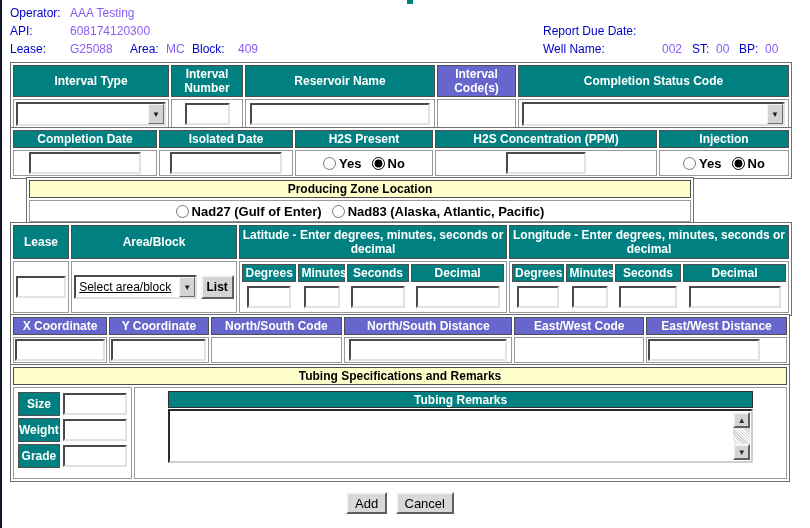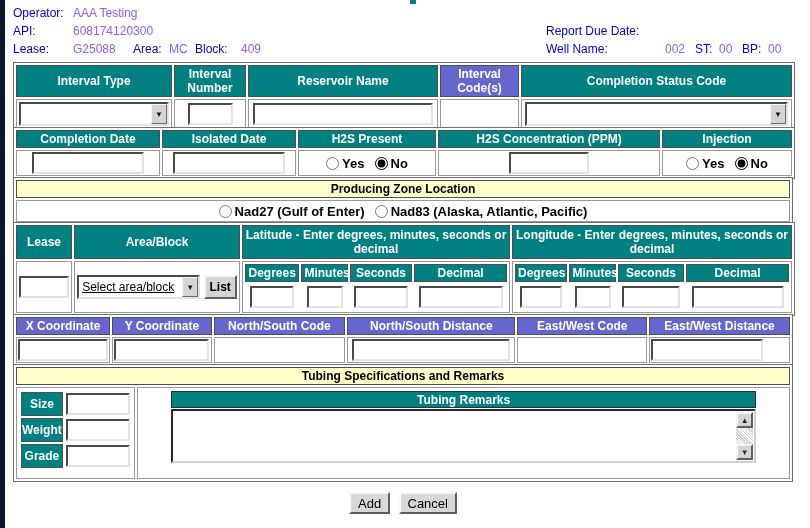--- a/index.html
+++ b/index.html
@@ -1,18 +1,18 @@
 <!DOCTYPE html>
 <html><head>
 <meta charset="utf-8">
 <style>
   * { box-sizing: border-box; }
   html,body { margin:0; padding:0; background:#fff; }
   body { font-family:"Liberation Sans", sans-serif; font-size:12px; color:#000; }
-  .page { position:relative; width:810px; height:528px; background:#fff; border-left:5px solid #0f172a; overflow:hidden; }
+  .page { position:relative; width:810px; height:528px; background:#fff; border-left:2px solid #0f172a; overflow:hidden; }
 
   .title-fragment { position:absolute; left:405px; top:0; width:6px; height:4px; background:#008080; }
 
   .info span { position:absolute; white-space:nowrap; font-size:12px; }
   .lbl { color:#0000CC; }
   .val { color:#8b5cf6; }
 
   table.tbl { position:absolute; border-collapse:separate; border-spacing:2px; background:#fff;
               border:1px solid #707070; table-layout:fixed; }
   table.sub { border-collapse:separate; border-spacing:2px; table-layout:fixed; margin:0 auto; }
@@ -142,21 +142,21 @@
         <input type="radio" name="h2s" style=""><span class="rlbl rgap">Yes</span><input type="radio" name="h2s" checked="checked" style=""><span class="rlbl">No</span>
       </td>
       <td><input class="inp" style="width: 80px;" type="text"></td>
       <td>
         <input type="radio" name="inj" style=""><span class="rlbl rgap">Yes</span><input type="radio" name="inj" checked="checked" style=""><span class="rlbl">No</span>
       </td>
     </tr>
   </tbody>
     </table>
 
-  <table class="tbl" style="left:8px;top:177px;width:780px">
+  <table class="tbl" style="left:24px;top:177px;width:668px">
     <tbody>
         <tr style="height:16px">
       <th class="yhd">Producing Zone Location</th>
     </tr>
     <tr style="height:22px">
       <td>
         <input type="radio" name="nad" style=""><span class="rlbl rgap">Nad27 (Gulf of Enter)</span><input type="radio" name="nad" style=""><span class="rlbl">Nad83 (Alaska, Atlantic, Pacific)</span>
       </td>
     </tr>
   </tbody>

